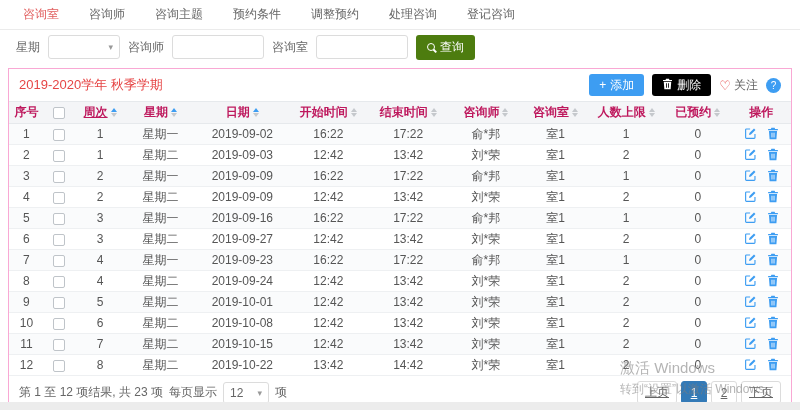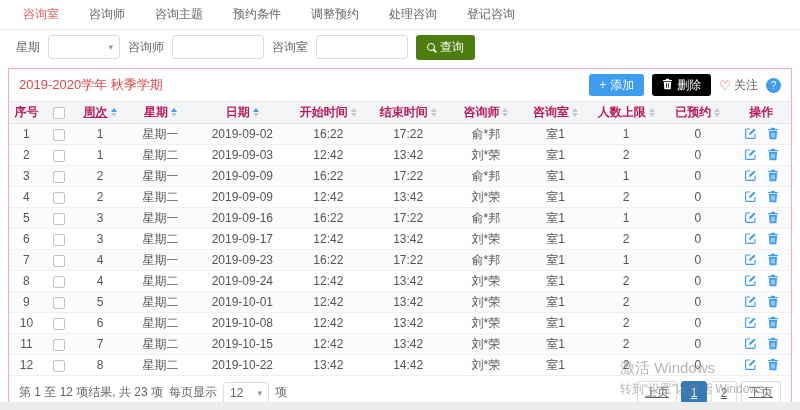--- a/index.html
+++ b/index.html
@@ -251,21 +251,21 @@
               </svg></span><span class="op"><svg width="12" height="13" viewBox="0 0 14 16" fill="#3d9df2">
                 <path d="M5 1h4l.6 1.5H13V4H1V2.5h3.4L5 1z"></path>
                 <path d="M2 5h10l-.8 10H2.8L2 5zm3.2 2v6h1.1V7H5.2zm2.5 0v6h1.1V7H7.7z"></path>
               </svg></span></td>
         </tr>
         <tr>
           <td>6</td>
           <td><span class="cb"></span></td>
           <td>3</td>
           <td>星期二</td>
-          <td>2019-09-17</td>
+          <td>2019-09-27</td>
           <td>12:42</td>
           <td>13:42</td>
           <td>刘*荣</td>
           <td>室1</td>
           <td>2</td>
           <td>0</td>
           <td><span class="op"><svg width="13" height="13" viewBox="0 0 16 16">
                 <path d="M13.5 8.5V13a1 1 0 0 1-1 1H3a1 1 0 0 1-1-1V3.5a1 1 0 0 1 1-1h4.5" fill="none" stroke="#3d9df2" stroke-width="1.4"></path>
                 <path d="M6.2 9.8l.5-2.3 5.6-5.6 1.8 1.8-5.6 5.6-2.3.5z" fill="#3d9df2"></path>
               </svg></span><span class="op"><svg width="12" height="13" viewBox="0 0 14 16" fill="#3d9df2">

